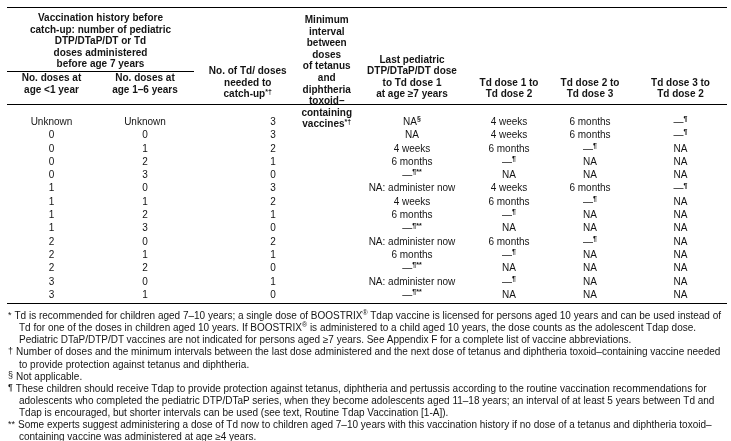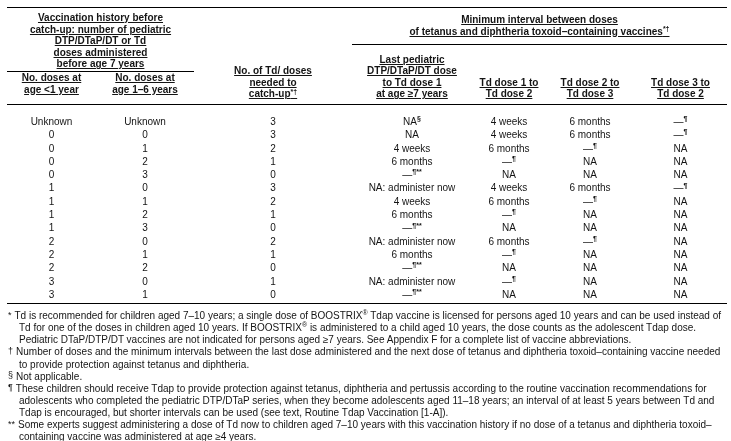--- a/index.html
+++ b/index.html
@@ -7,31 +7,31 @@
     width:731px;height:441px;overflow:hidden;
     font-family:"Liberation Sans","DejaVu Sans",sans-serif;
     color:#141414;
   }
   .sheet{position:relative;width:731px;height:441px;background:#fff;}
   .tbl{margin:7px 0 0 7px;width:720px;}
   .rule{height:0;border:0;border-top:1.6px solid #000;margin:0;}
   .rule.thin{border-top-width:1.3px;}
 
   
-  .hdr{display:flex;height:96px;text-decoration:underline;}
+  .hdr{display:flex;height:96px;}
   .gtitle{font-weight:bold;font-size:10px;line-height:11.6px;text-align:center;white-space:pre-line;}
   .hcell{font-weight:bold;font-size:10px;line-height:11.6px;text-align:center;white-space:pre-line;}
   .hg-left{width:187px;display:flex;flex-direction:column;}
   .hg-left .gtitle{padding-top:4px;height:59px;}
   .subrule{border-top:1.3px solid #000;}
   .hg-left .cols{flex:1;display:flex;align-items:flex-start;padding-bottom:4px;}
   .c1{width:89px;}
   .c2{width:98px;}
   .h3{width:158px;display:flex;align-items:flex-end;justify-content:center;padding-bottom:4px;}
-  .hg-right{flex:1;display:flex;flex-direction:column;}
+  .hg-right{flex:1;display:flex;flex-direction:row;}
   .hg-right .gtitle{padding-top:6px;height:30px;}
   .hg-right .cols{flex:1;display:flex;align-items:flex-end;padding-bottom:4px;}
   .c4{width:120px;}
   .c5{width:74px;}
   .c6{width:88px;}
   .c7{width:93px;}
 
   
   table.body{border-collapse:collapse;table-layout:fixed;width:720px;margin-top:10px;}
   table.body td{

